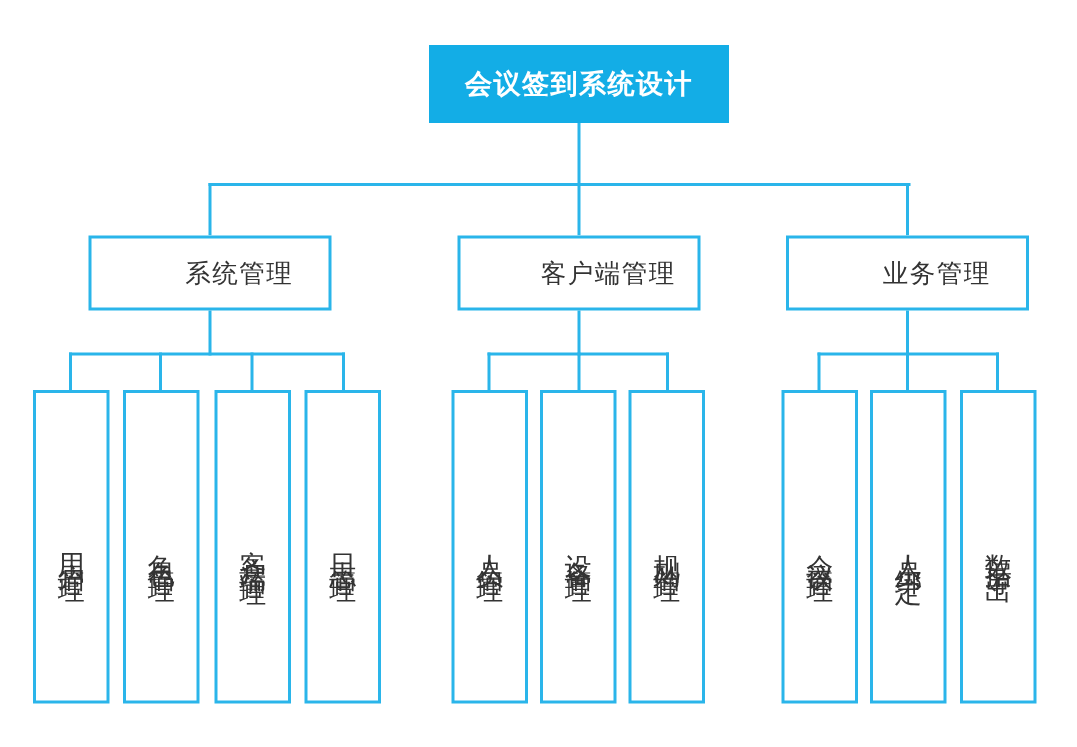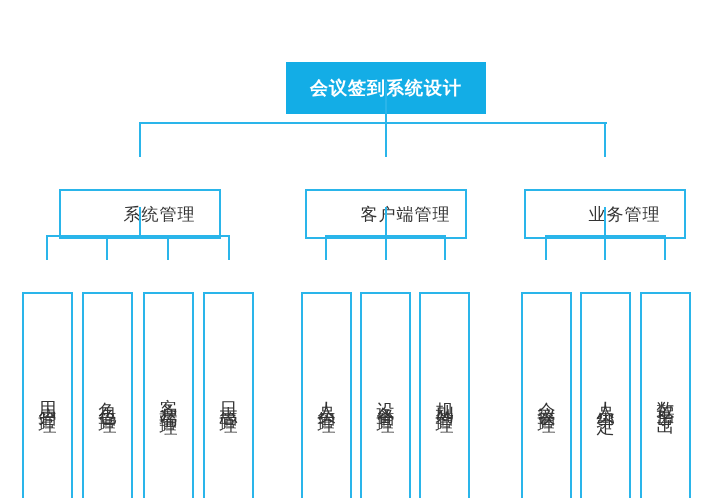--- a/index.html
+++ b/index.html
@@ -16,21 +16,20 @@
     background:#ffffff;
     overflow:hidden;
   }
   .node{
     position:absolute;
     box-sizing:border-box;
     display:flex;align-items:center;justify-content:center;
     background:#ffffff;
     color:var(--text);
     text-align:center;
-    margin-top:32px;
   }
   .root-node{
     left:286px;top:30px;width:200px;height:52px;
     background:var(--fill);
     color:var(--root-text);
     font-size:18px;font-weight:bold;
     letter-spacing:1px;
     border:none;
   }
   .branch-node{

